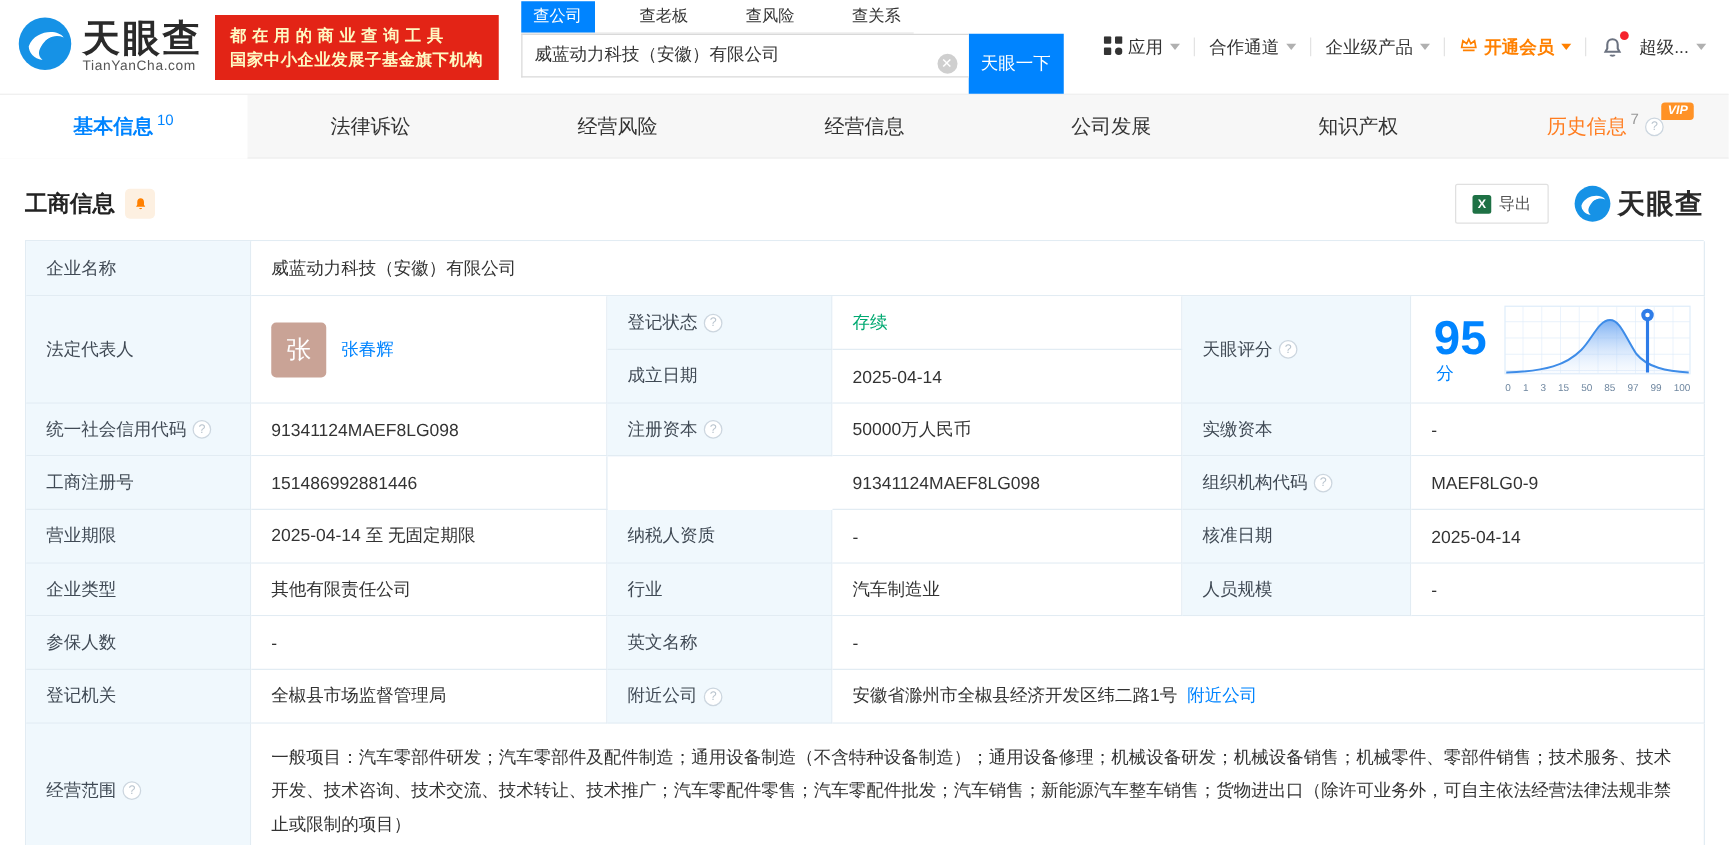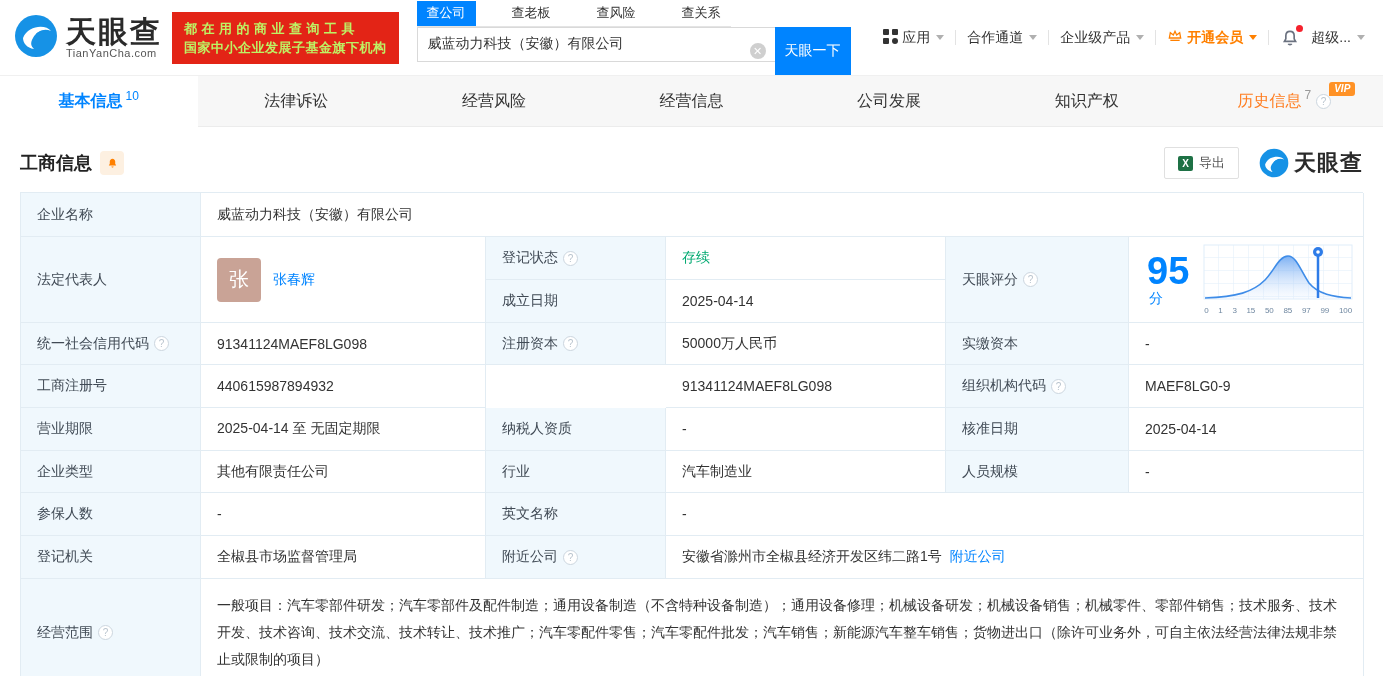--- a/index.html
+++ b/index.html
@@ -4,21 +4,21 @@
 <style>
   * { box-sizing: border-box; margin: 0; padding: 0; }
   html,body { width:1383px; height:676px; overflow:hidden; background:#fff;
     font-family:"Liberation Sans","DejaVu Sans",sans-serif; color:#333; }
 
   
   .header { height:75px; display:flex; align-items:center; padding:0 18px 0 14px; background:#fff; }
   .logo { display:flex; align-items:center; gap:8px; cursor:pointer; }
   .logo-txt .cn { font-size:30px; font-weight:bold; color:#2a2a2a; letter-spacing:2px; line-height:30px;}
   .logo-txt .en { font-size:11px; color:#555; letter-spacing:.5px; }
-  .slogan { background:#e32416; color:#bef264; padding:7px 12px; margin-left:10px; line-height:19px; }
+  .slogan { background:#e32416; color:#fef9c3; padding:7px 12px; margin-left:10px; line-height:19px; }
   .slogan .l1 { font-size:13px; letter-spacing:4.5px; font-weight:bold;}
   .slogan .l2 { font-size:13px; letter-spacing:.5px; font-weight:bold;}
 
   .searchblock { margin-left:18px; }
   .search-tabs { display:inline-flex; gap:26px; border-bottom:1px solid #e4e4e4; padding-bottom:0; }
   .stab { font-size:13px; color:#333; padding:3px 10px 4px; cursor:pointer; }
   .stab.active { background:#0084ff; color:#fff; }
   .search-row { display:flex; margin-top:0; }
   .input-wrap { position:relative; }
   .input-wrap input { width:358px; height:35px; border:1px solid #d9d9d9; border-right:none;
@@ -294,21 +294,21 @@
     <div class="cell" style="grid-area:4/2/5/3">91341124MAEF8LG098</div>
     <div class="cell lbl" style="grid-area:4/3/5/4">
       <span>注册资本</span>
       <span class="help-ic"></span>
     </div>
     <div class="cell" style="grid-area:4/4/5/5">50000万人民币</div>
     <div class="cell lbl" style="grid-area:4/5/5/6">实缴资本</div>
     <div class="cell dash" style="grid-area:4/6/5/7">-</div>
 
     <div class="cell lbl" style="grid-area:5/1/6/2">工商注册号</div>
-    <div class="cell" style="grid-area:5/2/6/3">440615987894932</div>
+    <div class="cell" style="grid-area:5/2/6/3">151486992881446</div>
     <div class="cell" style="grid-area:5/4/6/5">91341124MAEF8LG098</div>
     <div class="cell lbl" style="grid-area:5/5/6/6">
       <span>组织机构代码</span>
       <span class="help-ic"></span>
     </div>
     <div class="cell" style="grid-area:5/6/6/7">MAEF8LG0-9</div>
 
     <div class="cell lbl" style="grid-area:6/1/7/2">营业期限</div>
     <div class="cell" style="grid-area:6/2/7/3">2025-04-14 至 无固定期限</div>
     <div class="cell lbl" style="grid-area:6/3/7/4">纳税人资质</div>

